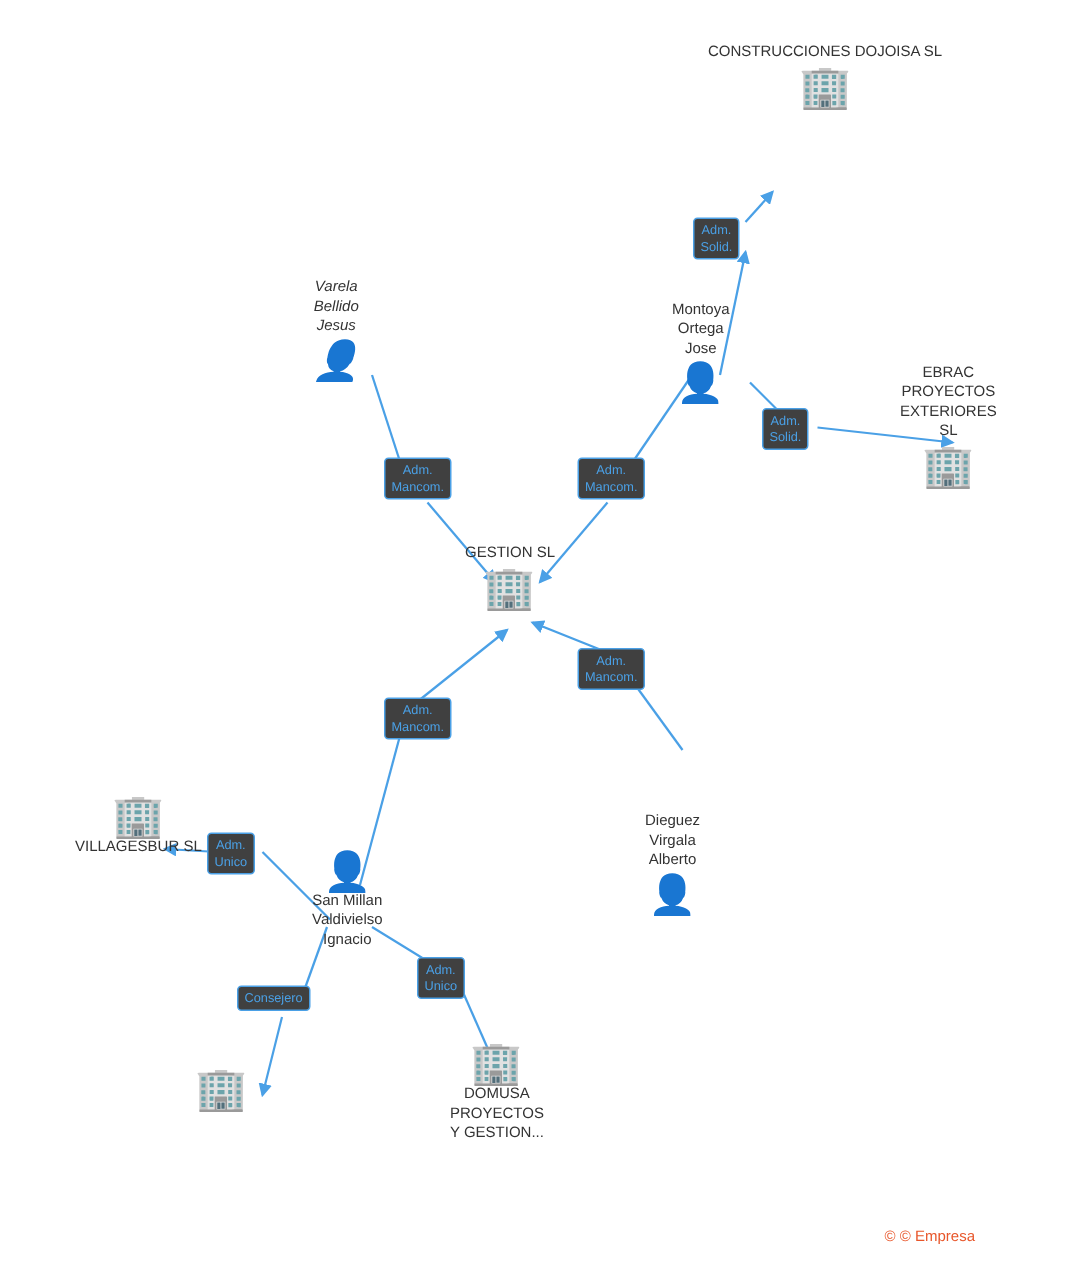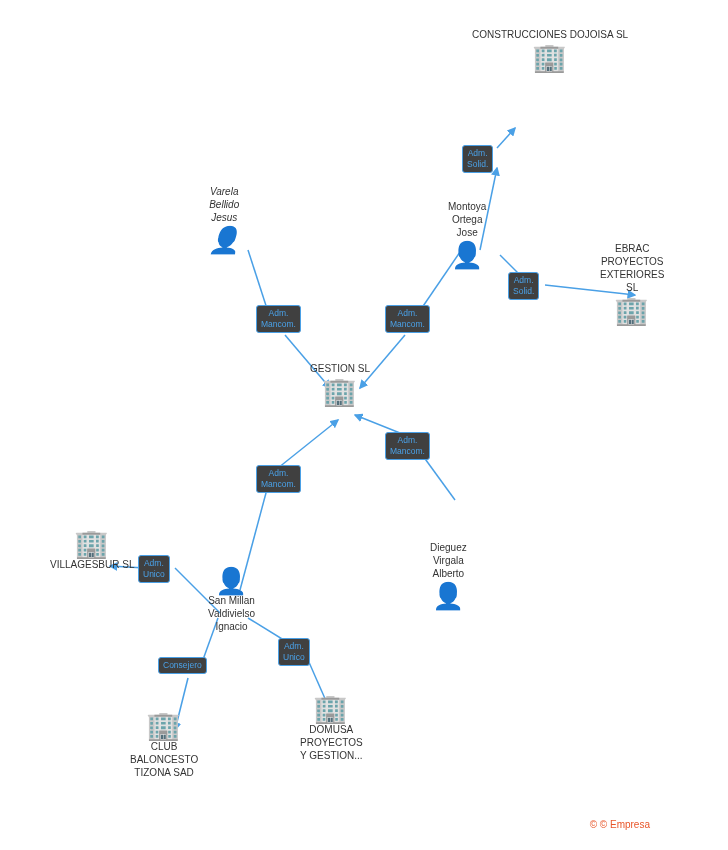--- a/index.html
+++ b/index.html
@@ -133,21 +133,20 @@
     <div class="node-label">VILLAGESBUR SL</div>
   </div>
 
   <div class="node" style="left:300px; top:695px;">
     <div class="building-icon">🏢</div>
     <div class="node-label">DOMUSA<br>PROYECTOS<br>Y GESTION...</div>
   </div>
 
   <div class="node" style="left:130px; top:712px;">
     <div class="building-icon">🏢</div>
-    <div class="node-label">CLUB<br>BALONCESTO<br>TIZONA SAD</div>
   </div>
 
   <div class="node" style="left:208px; top:185px;font-style:italic;">
     <div class="node-label">Varela<br>Bellido<br>Jesus</div>
     <div class="person-icon">👤</div>
   </div>
 
   <div class="node" style="left:448px; top:200px;">
     <div class="node-label">Montoya<br>Ortega<br>Jose</div>
     <div class="person-icon">👤</div>

